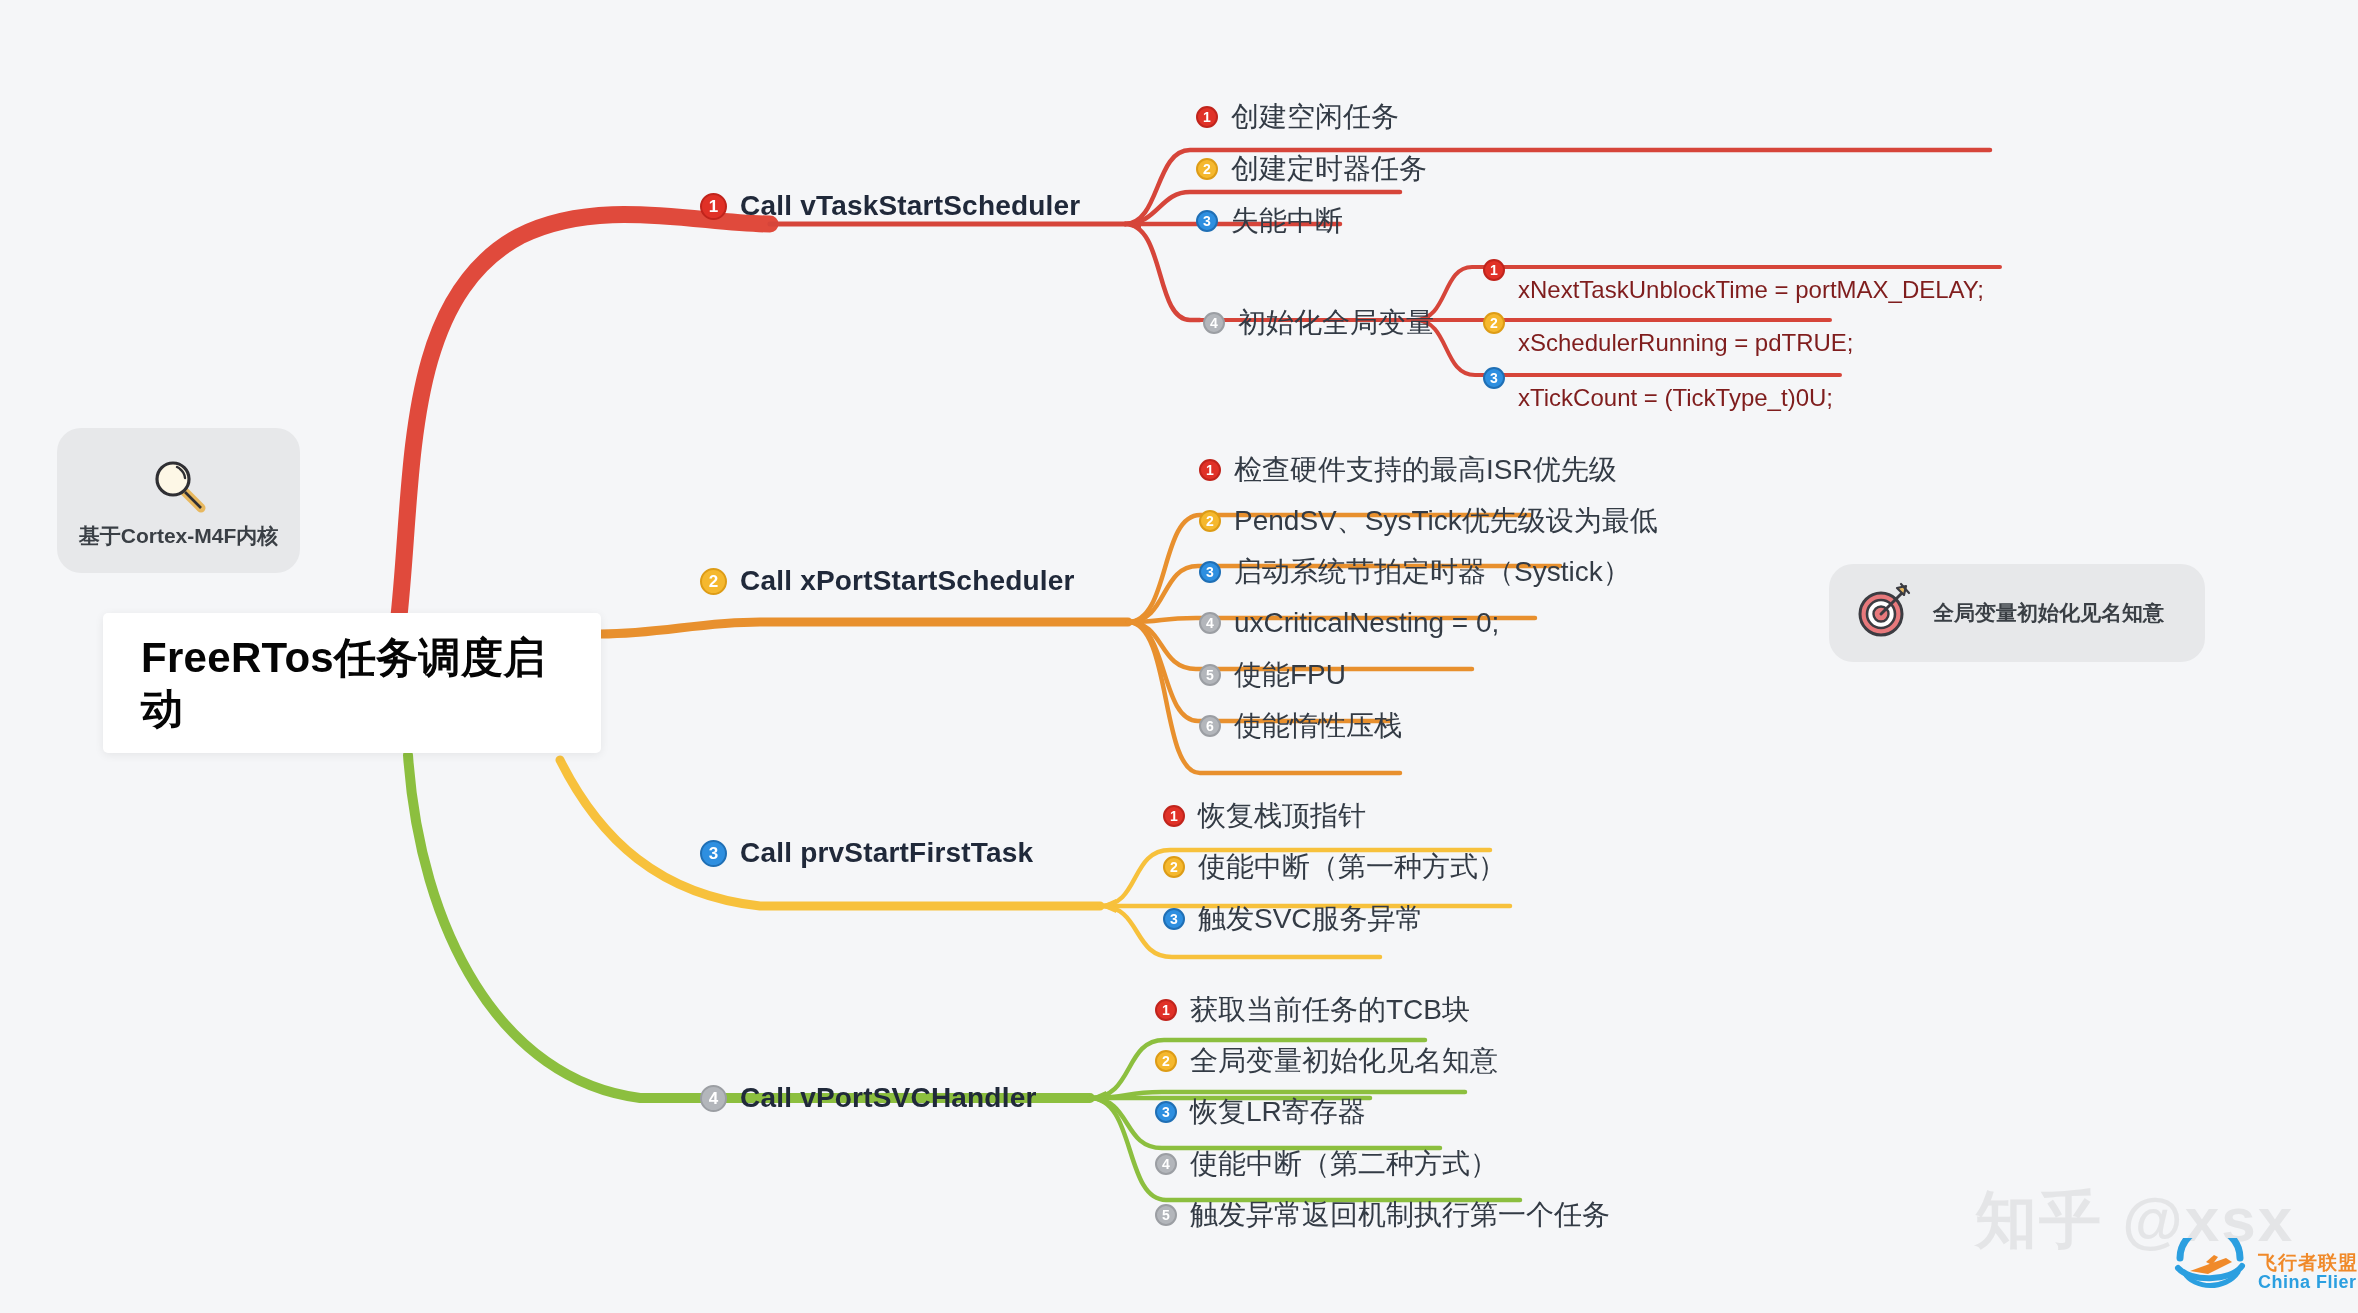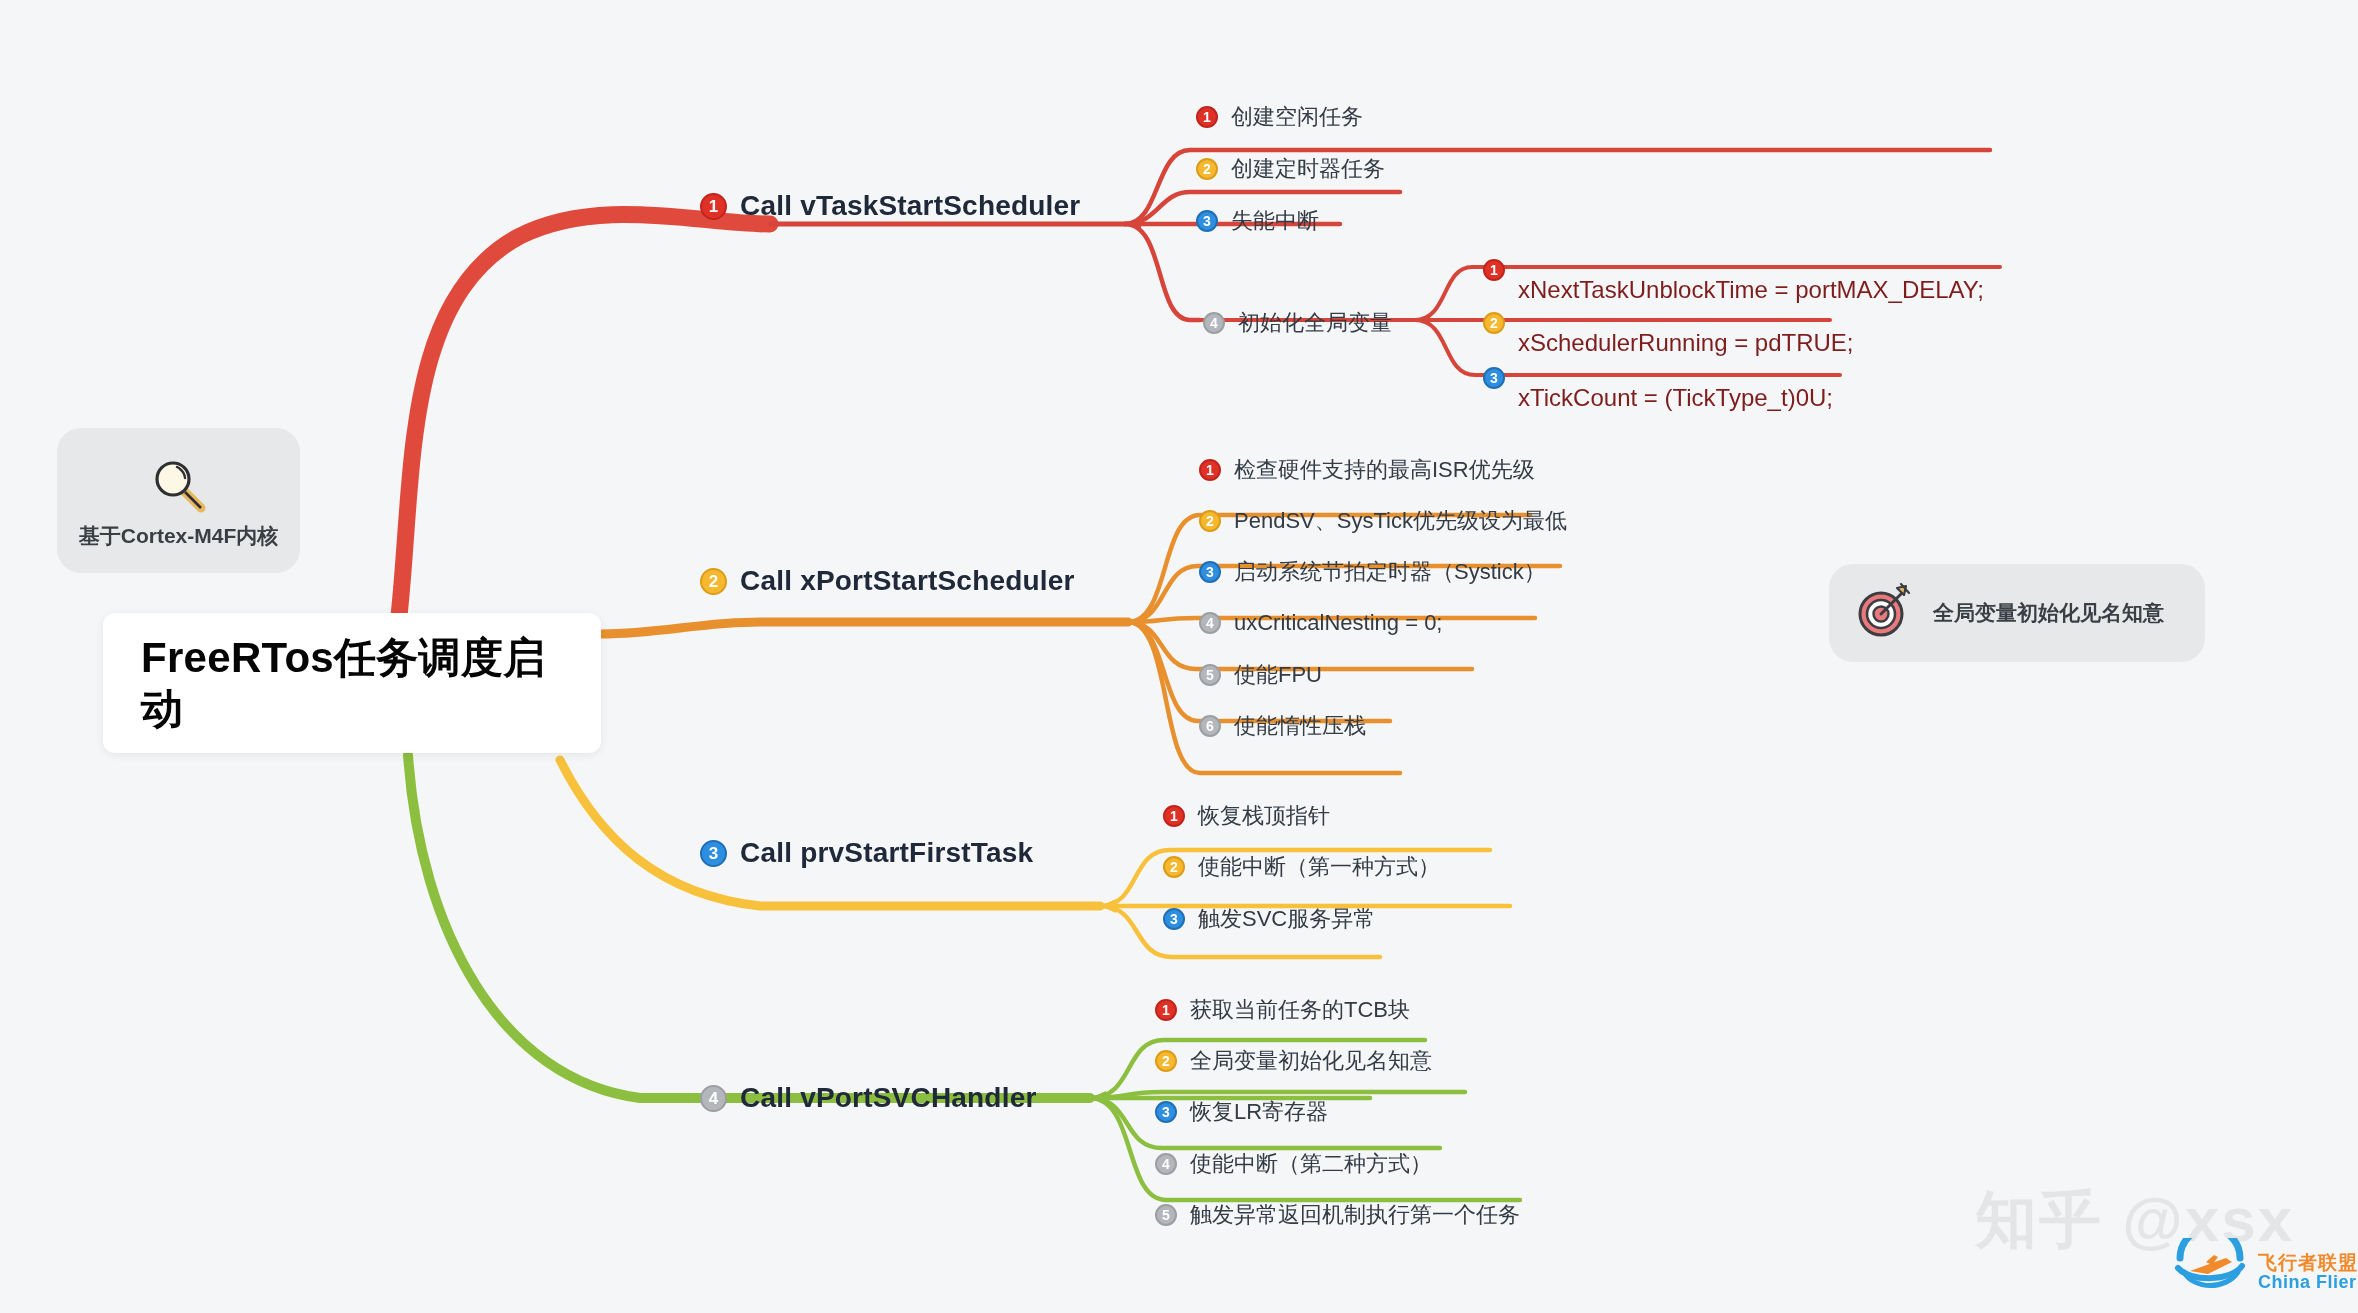--- a/index.html
+++ b/index.html
@@ -43,21 +43,21 @@
     font-size: 21px;
     white-space: nowrap;
   }
 
   
   #center-card {
     position: absolute;
     left: 103px; top: 613px;
     width: 498px; height: 140px;
     background: #ffffff;
-    border-radius: 12px;
+    border-radius: 5px;
     box-shadow: 0 2px 10px rgba(0,0,0,0.07);
     display: flex; align-items: center; justify-content: center;
     box-sizing: border-box;
     padding: 0 38px;
   }
   #center-title {
     font-size: 42px;
     font-weight: bold;
     color: #050505;
     line-height: 1.22;
@@ -74,21 +74,21 @@
     white-space: nowrap;
     transform: translateY(-50%);
   }
   .topic.lvl1 .topic-text {
     font-size: 28px;
     font-weight: bold;
     color: #20293a;
     letter-spacing: 0.2px;
   }
   .topic.lvl2 .topic-text {
-    font-size: 22px;
+    font-size: 28px;
     font-weight: normal;
     color: #333b45;
   }
   .topic.lvl3 .topic-text {
     font-size: 24px;
     font-weight: normal;
     color: #7f1d1d;
     margin-top: 40px;
   }
 

